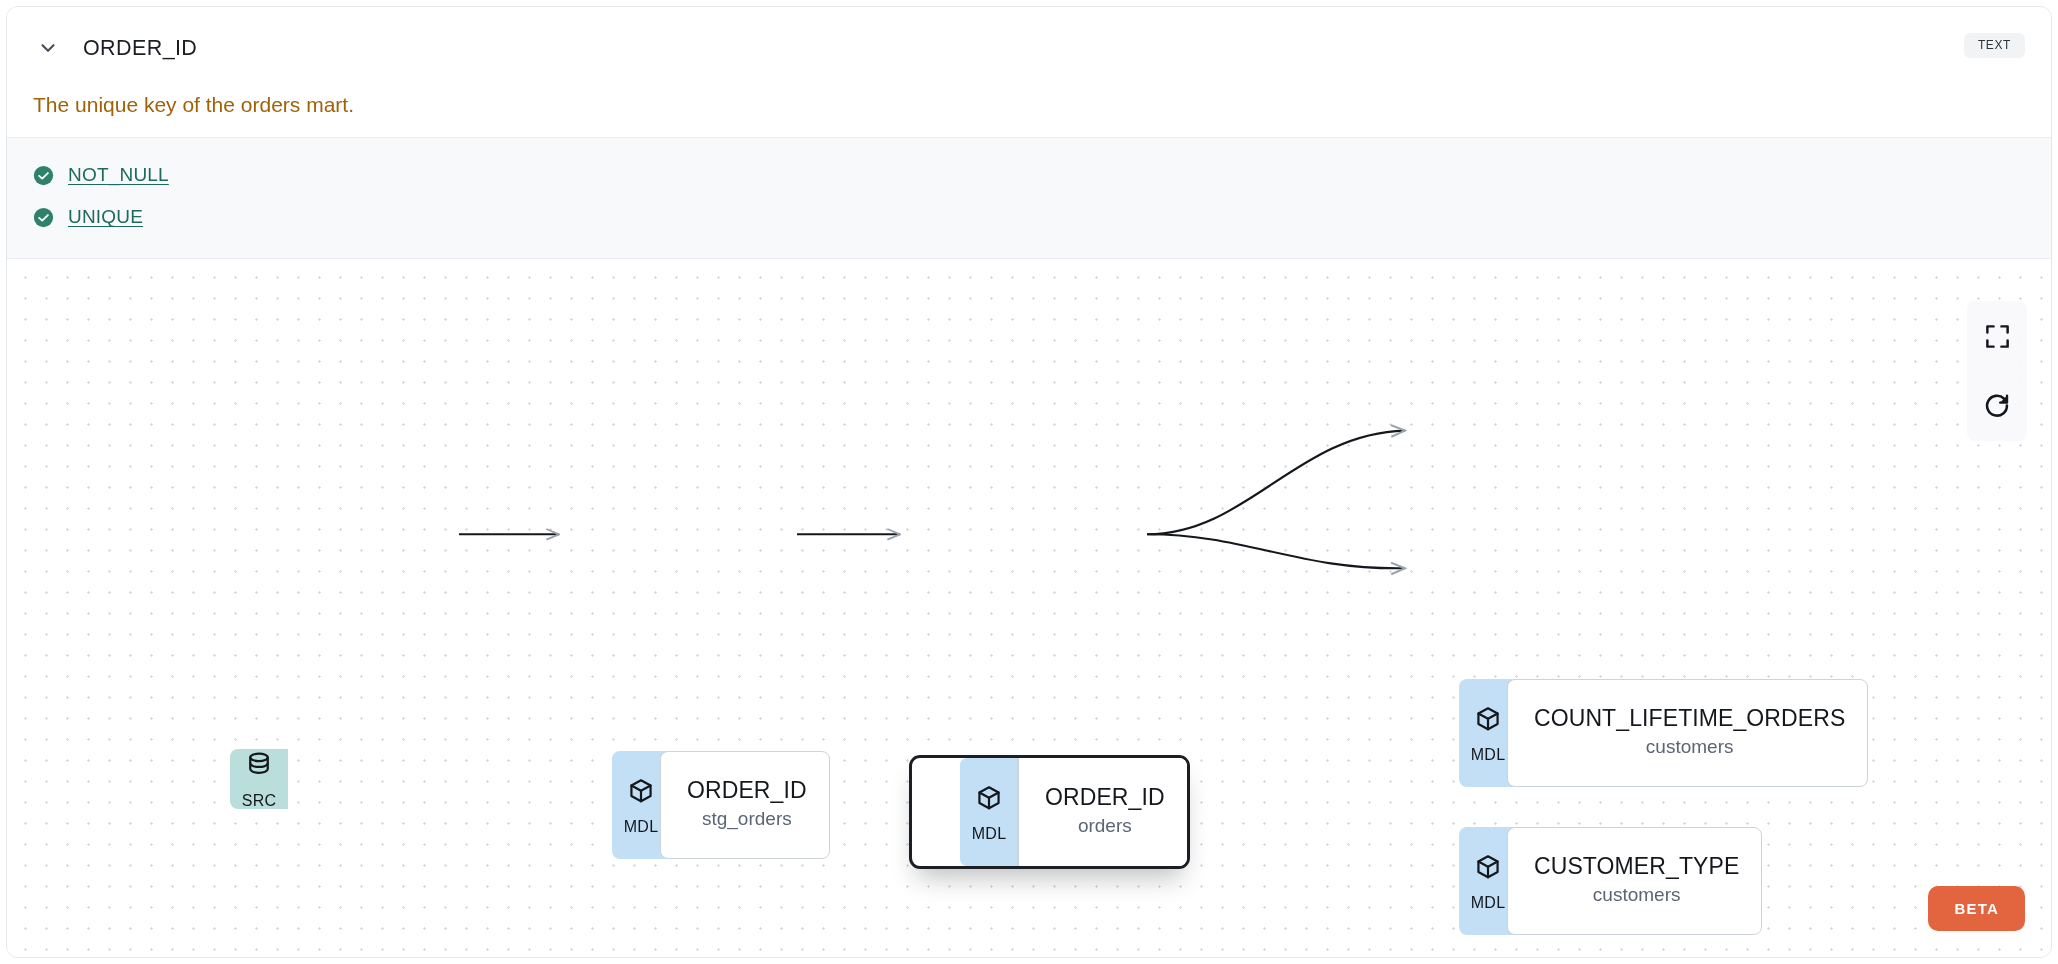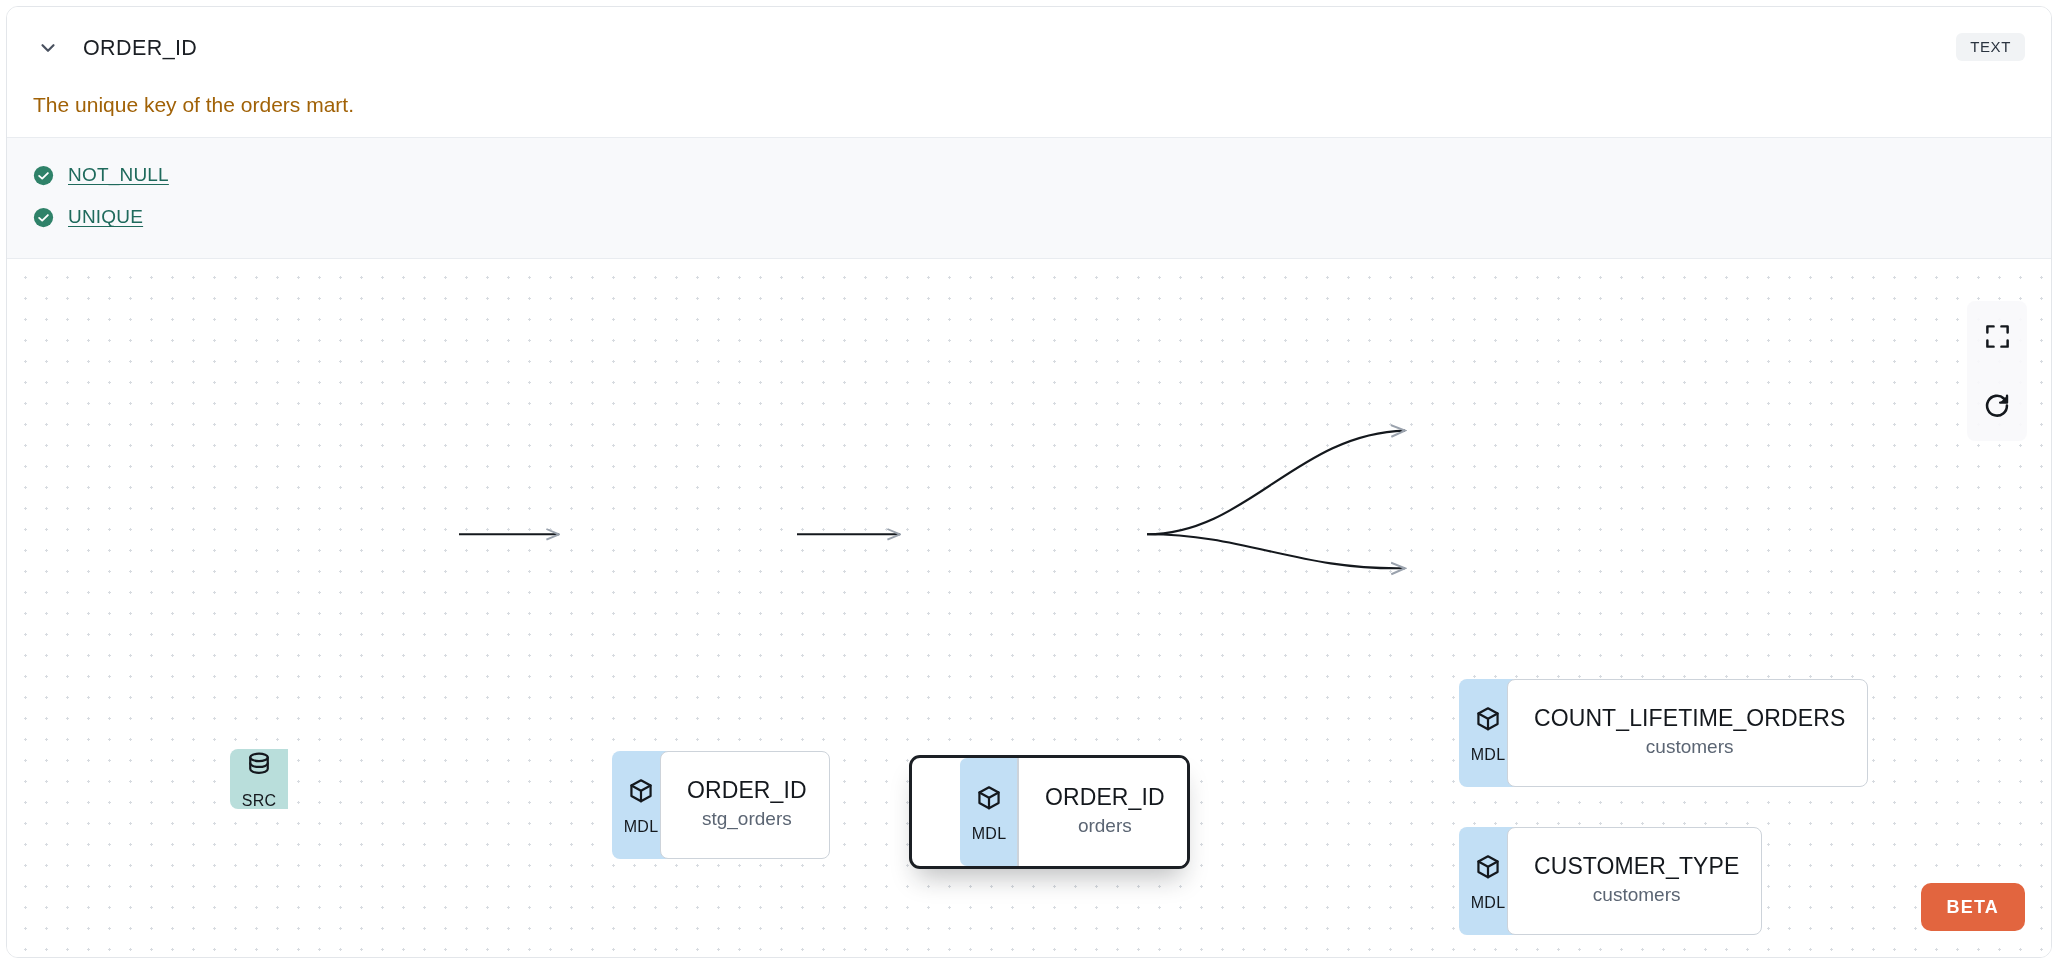--- a/index.html
+++ b/index.html
@@ -61,21 +61,21 @@
     color: #1b1f24;
     white-space: nowrap;
   }
 
   .type-badge {
     position: absolute;
     right: 26px;
     top: 26px;
     background: #f1f3f5;
     color: #2b3440;
-    font-size: 15px;
+    font-size: 12px;
     letter-spacing: 0.6px;
     padding: 6px 14px 7px 14px;
     border-radius: 6px;
     line-height: 1;
   }
 
   .description {
     margin-top: 26px;
     margin-bottom: 19px;
     font-size: 21px;
@@ -239,21 +239,21 @@
   }
   .ctrl-btn svg { display: block; }
 
   
   .beta-badge {
     position: absolute;
     right: 26px;
     bottom: 26px;
     background: #e2653f;
     color: #ffffff;
-    font-size: 18px;
+    font-size: 15px;
     font-weight: bold;
     letter-spacing: 1.2px;
     padding: 15px 26px;
     border-radius: 10px;
     line-height: 1;
     cursor: pointer;
   }
 </style>
 </head>
 <body>

